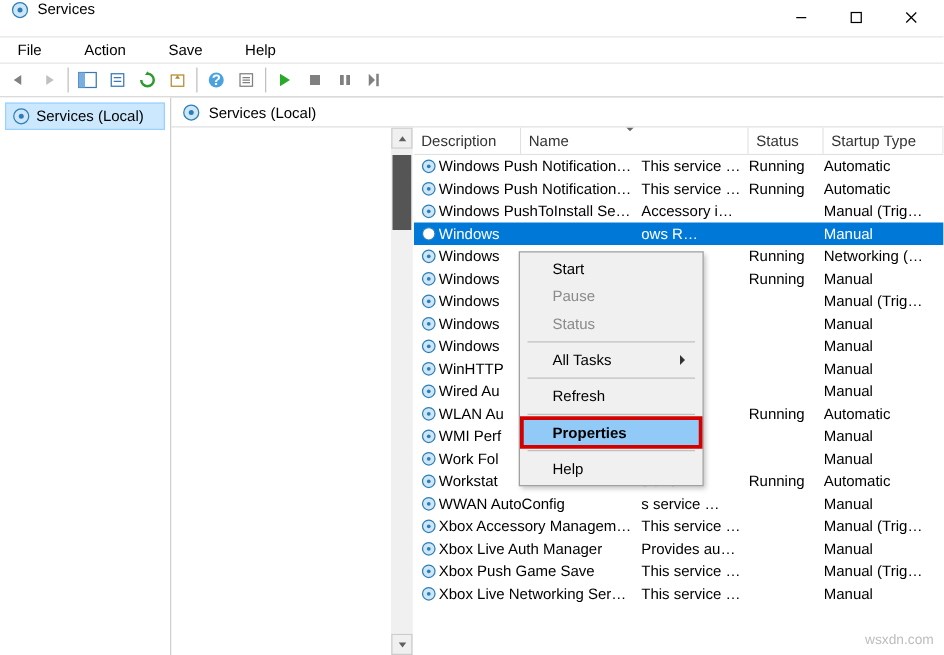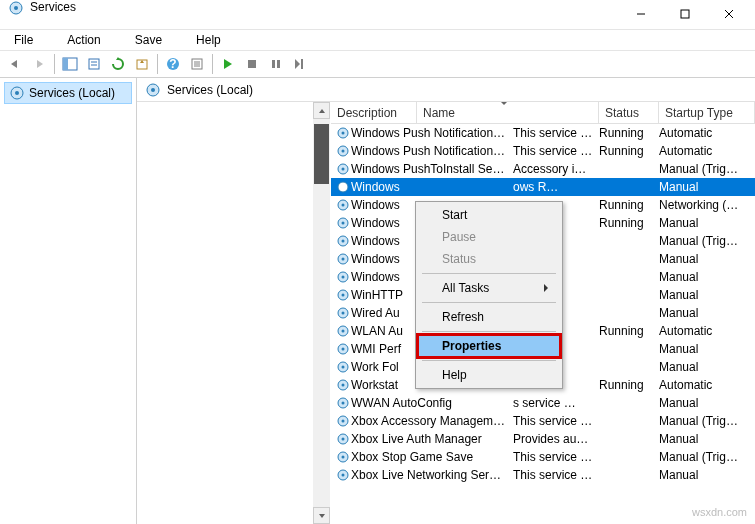--- a/index.html
+++ b/index.html
@@ -421,21 +421,21 @@
               <span class="cell" style="width:60px"></span>
               <span class="cell" style="width:96px">Manual</span>
             </div>
             <div class="row">
               <span class="gear-cell">
                 <svg width="16" height="16">
                   <circle cx="8" cy="8" r="5" fill="#cfe6f7" stroke="#2b7fb8"></circle>
                   <circle cx="8" cy="8" r="1.5" fill="#2b7fb8"></circle>
                 </svg>
               </span>
-              <span class="cell" style="width:162px">Xbox Stop Game Save</span>
+              <span class="cell" style="width:162px">Xbox Push Game Save</span>
               <span class="cell" style="width:86px">This service …</span>
               <span class="cell" style="width:60px"></span>
               <span class="cell" style="width:96px">Manual (Trig…</span>
             </div>
             <div class="row">
               <span class="gear-cell">
                 <svg width="16" height="16">
                   <circle cx="8" cy="8" r="5" fill="#cfe6f7" stroke="#2b7fb8"></circle>
                   <circle cx="8" cy="8" r="1.5" fill="#2b7fb8"></circle>
                 </svg>

